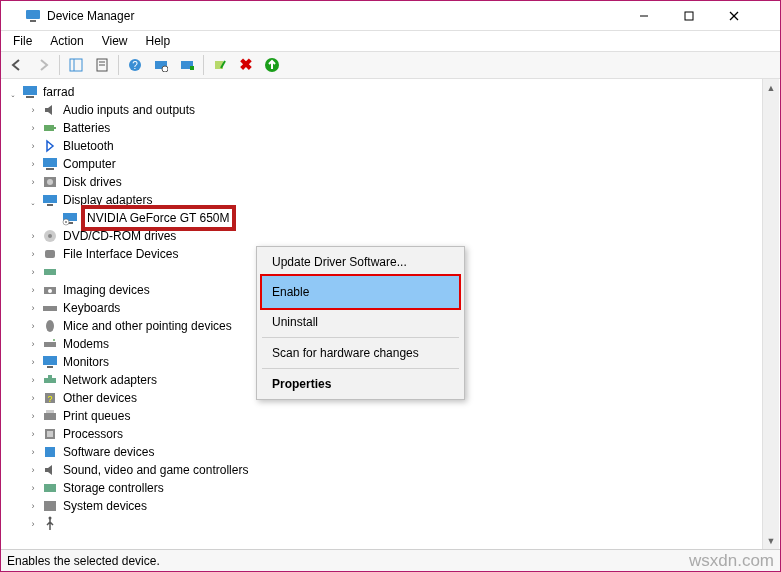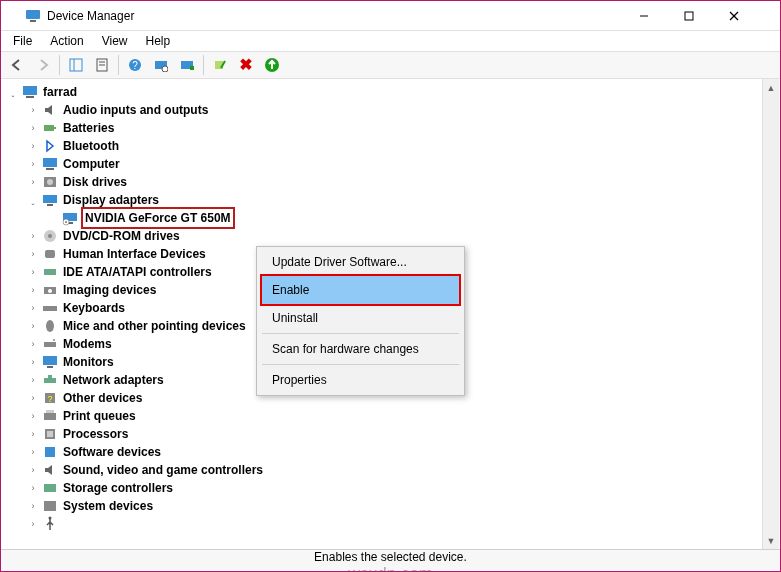--- a/index.html
+++ b/index.html
@@ -74,35 +74,34 @@
     height: 18px;
     padding-left: 2px;
   }
   .exp {
     width: 12px; height: 12px;
     display: inline-flex; align-items: center; justify-content: center;
     font-size: 9px; color: #666;
   }
   .exp.blank { visibility: hidden; }
   .node-icon { width: 16px; height: 16px; display: inline-flex; align-items: center; justify-content: center; }
-  .label { padding: 0 2px; font-weight: bold; }
+  .label { padding: 0 2px; }
   .selected {
-    border: 2px solid #b91c1c;
+    border: 4px solid #b91c1c;
     background: #fff;
   }
   .statusbar {
     position: absolute;
     left: 0; right: 0; bottom: 0;
     height: 22px;
     border-top: 1px solid #d0d0d0;
     display: flex; align-items: center;
     padding: 0 6px;
     background: #f7f7f7;
     justify-content: space-between;
-    flex-direction: column;
   }
   .watermark { color: #aaa; font-size: 17px; }
   .context-menu {
     position: absolute;
     left: 255px; top: 245px;
     width: 209px;
     background: #f2f2f2;
     border: 1px solid #bfbfbf;
     box-shadow: 2px 2px 6px rgba(0,0,0,0.25);
     padding: 3px;
@@ -110,24 +109,24 @@
   }
   .ctx-item {
     height: 24px;
     display: flex; align-items: center;
     padding: 0 12px;
     font-size: 12px;
   }
   .ctx-item.highlight {
     background: #90c8f6;
     border: 2px solid #e20000;
-    height: 32px;
-    padding: 0 10px;
-  }
-  .ctx-item.bold { font-weight: normal; }
+    height: 20px;
+    padding: 16px 10px;
+  }
+  .ctx-item.bold { font-weight: bold; }
   .ctx-sep { height: 1px; background: #d0d0d0; margin: 3px 2px; }
   .scrollbar-v {
     position: absolute;
     right: 1px; top: 78px; bottom: 22px;
     width: 17px;
     background: #f0f0f0;
     border-left: 1px solid #e0e0e0;
   }
   .scrollbar-v .arrow {
     height: 17px; display:flex; align-items:center; justify-content:center;
@@ -348,32 +347,31 @@
             </div>
           </li>
           <li>
             <div class="row">
               <span class="exp">›</span>
               <span class="node-icon">
                 <svg width="16" height="16">
                   <rect x="3" y="4" width="10" height="8" rx="2" fill="#888"></rect>
                 </svg>
               </span>
-              <span class="label">Human Interface Devices</span>
+              <span class="label">File Interface Devices</span>
             </div>
           </li>
           <li>
             <div class="row">
               <span class="exp">›</span>
               <span class="node-icon">
                 <svg width="16" height="16">
                   <rect x="2" y="5" width="12" height="6" fill="#6a8"></rect>
                 </svg>
               </span>
-              <span class="label">IDE ATA/ATAPI controllers</span>
             </div>
           </li>
           <li>
             <div class="row">
               <span class="exp">›</span>
               <span class="node-icon">
                 <svg width="16" height="16">
                   <rect x="2" y="5" width="12" height="7" fill="#888"></rect>
                   <circle cx="8" cy="9" r="2" fill="#fff"></circle>
                 </svg>

